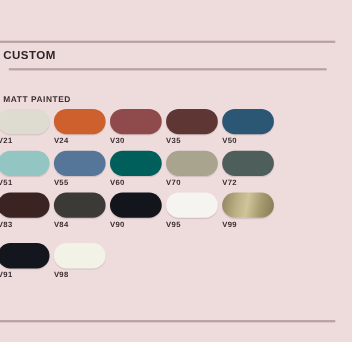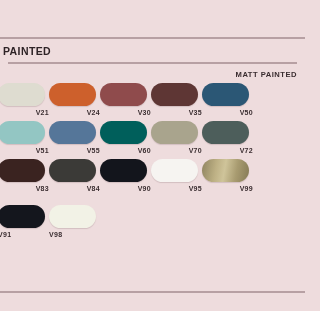--- a/index.html
+++ b/index.html
@@ -77,33 +77,33 @@
     font-weight: bold;
     letter-spacing: 0.3px;
     color: #3a2d30;
     margin-top: 3px;
   }
 
   .content {
     padding: 0 8px;
   }
 
-  .section-matt { margin-top: 6px; text-align: right; }
+  .section-matt { margin-top: 22px; }
   .section-emb  { margin-top: 8px; }
 </style>
 </head>
 <body>
 
 <div class="top-pad"></div>
 
 <div class="divider"></div>
 
 <div class="content">
 
-  <div class="panel-title">PAINTED</div>
+  <div class="panel-title">CUSTOM</div>
 
   <div class="divider"></div>
 
   <div class="section section-matt">
     <div class="section-title">MATT PAINTED</div>
     <div class="swatch-grid">
         <div class="swatch-cell">
           <div class="swatch" style="background: rgb(222, 220, 208);"></div>
           <div class="swatch-label">V21</div>
         </div>

